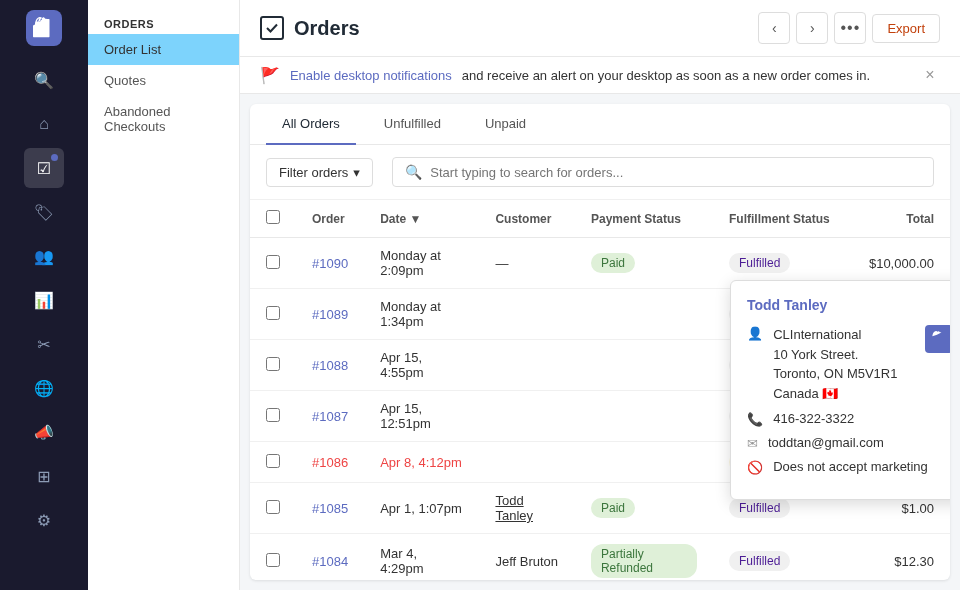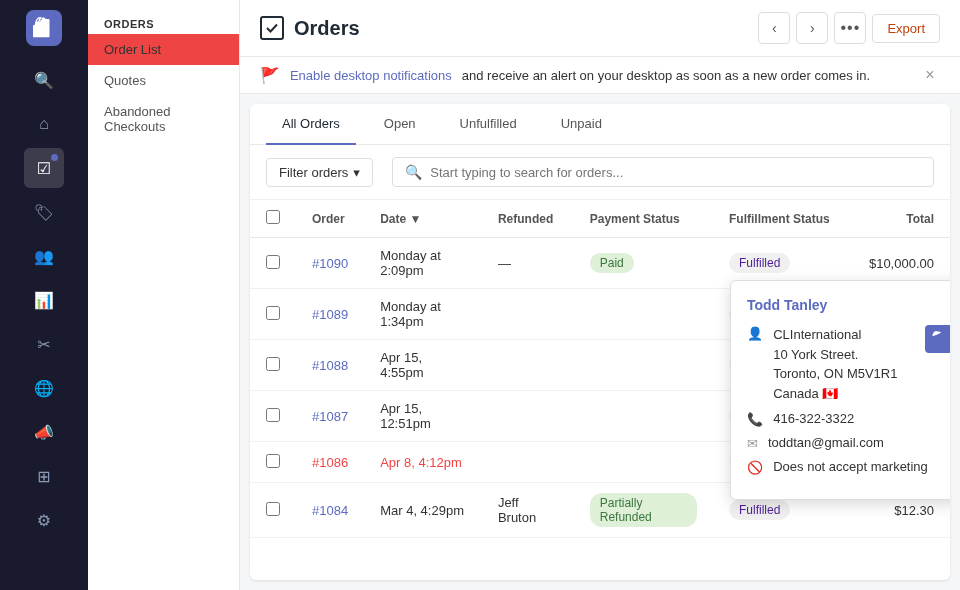--- a/index.html
+++ b/index.html
@@ -58,21 +58,21 @@
       text-transform: uppercase;
       letter-spacing: 0.5px;
     }
     .nav-item {
       padding: 8px 16px;
       cursor: pointer;
       color: #555;
       font-size: 13px;
       border-radius: 0;
     }
-    .nav-item.active { background: #ef4444; color: #333; font-weight: 500; }
+    .nav-item.active { background: #7dd3fc; color: #333; font-weight: 500; }
 
     
     .main {
       flex: 1;
       background: #f4f6f8;
       display: flex;
       flex-direction: column;
       overflow: hidden;
     }
 
@@ -344,21 +344,20 @@
     <span class="notif-flag">🚩</span>
     <a class="notif-link">Enable desktop notifications</a>
     <span>and receive an alert on your desktop as soon as a new order comes in.</span>
     <span class="notif-close">×</span>
   </div>
 
   <div class="content">
 
     <div class="tabs">
       <div class="tab active">All Orders</div>
-      <div class="tab">Open</div>
       <div class="tab">Unfulfilled</div>
       <div class="tab">Unpaid</div>
     </div>
 
     <div class="toolbar">
       <button class="btn-filter">
         <span>Filter orders</span>
         <span>▾</span>
       </button>
       <div class="search-box">
@@ -371,21 +370,21 @@
       <table>
         <thead>
           <tr>
             <th class="checkbox-cell">
               <input type="checkbox" style="">
             </th>
             <th>Order</th>
             <th>
               <span>Date</span> <span>▼</span>
             </th>
-            <th>Refunded</th>
+            <th>Customer</th>
             <th>Payment Status</th>
             <th>Fulfillment Status</th>
             <th class="right">Total</th>
           </tr>
         </thead>
         <tbody>
 
           <tr>
             <td class="checkbox-cell"><input type="checkbox" style=""></td>
             <td><a class="order-link">#1090</a></td>
@@ -429,20 +428,29 @@
           <tr>
             <td class="checkbox-cell"><input type="checkbox" style=""></td>
             <td><a class="order-link overdue">#1086</a></td>
             <td class="date-overdue">Apr 8, 4:12pm</td>
             <td></td>
             <td></td>
             <td><span class="badge-pill badge-unfulfilled">Unfulfilled</span></td>
             <td class="total-overdue">$12.30</td>
           </tr>
 
+          <tr>
+            <td class="checkbox-cell"><input type="checkbox" style=""></td>
+            <td><a class="order-link">#1085</a></td>
+            <td>Apr 1, 1:07pm</td>
+            <td style="cursor:pointer; text-decoration:underline;">Todd Tanley</td>
+            <td><span class="badge-pill badge-paid">Paid</span></td>
+            <td><span class="badge-pill badge-fulfilled">Fulfilled</span></td>
+            <td class="total">$1.00</td>
+          </tr>
 
           <tr>
             <td class="checkbox-cell"><input type="checkbox" style=""></td>
             <td><a class="order-link">#1084</a></td>
             <td>Mar 4, 4:29pm</td>
             <td>Jeff Bruton</td>
             <td><span class="badge-pill badge-partial-refunded">Partially Refunded</span></td>
             <td><span class="badge-pill badge-fulfilled">Fulfilled</span></td>
             <td class="total">$12.30</td>
           </tr>

